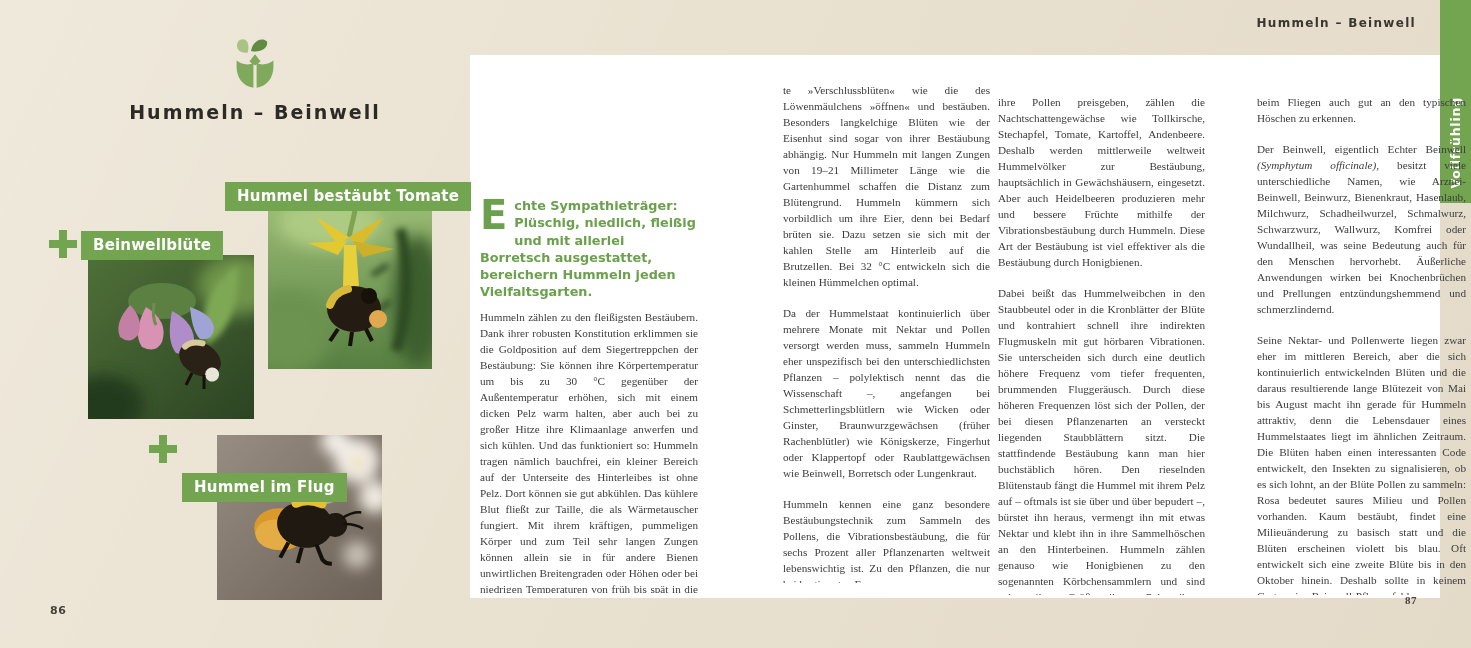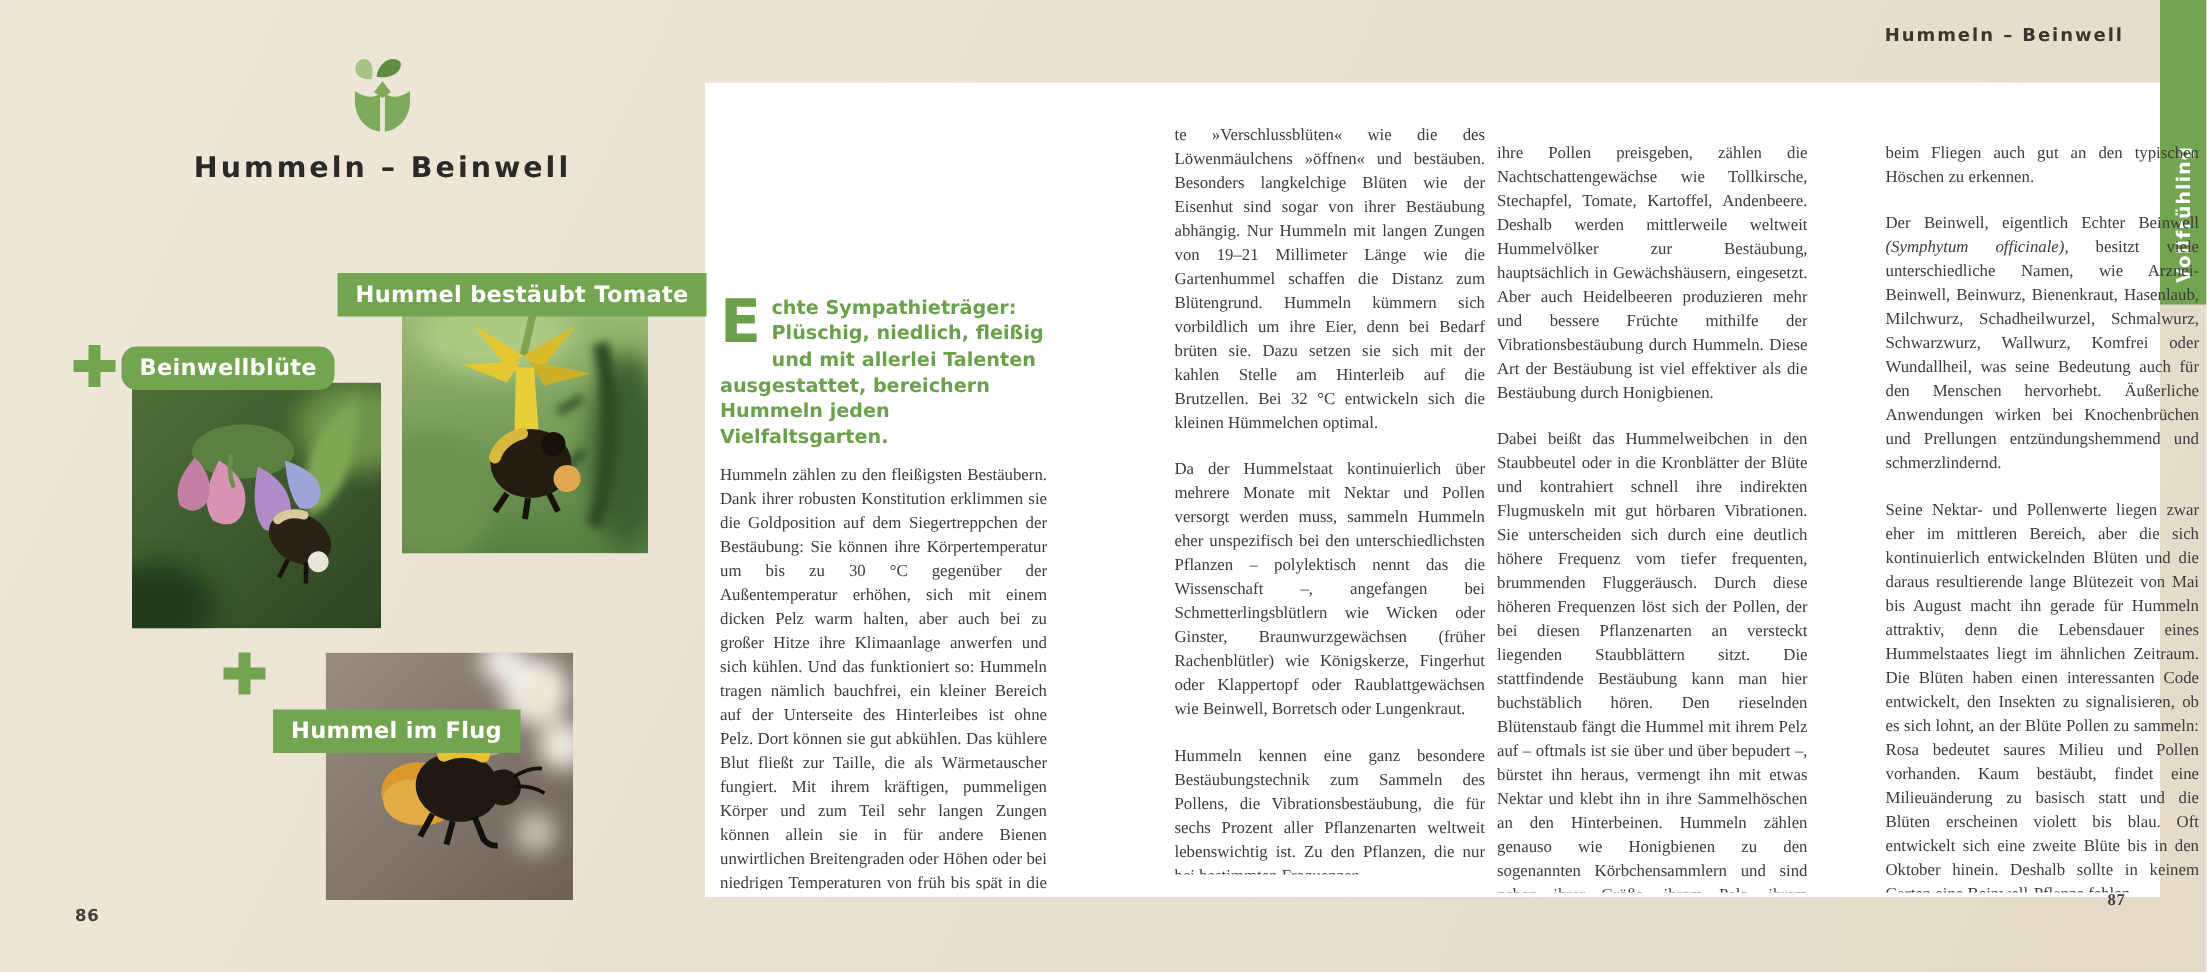--- a/index.html
+++ b/index.html
@@ -55,21 +55,21 @@
   }
   .badge{
     position:absolute; z-index:5;
     background:var(--accent); color:#fff;
     font-family:"DejaVu Sans","Liberation Sans",sans-serif;
     font-size:15px; font-weight:bold; letter-spacing:.2px;
     padding:5px 12px 6px;
     white-space:nowrap;
   }
   .badge-tomato{left:225px; top:182px;}
-  .badge-beinwell{left:81px; top:231px;border-radius:10px;}
+  .badge-beinwell{left:81px; top:231px;}
   .badge-flug{left:182px; top:436px;margin-top:37px;}
   .plus{position:absolute; width:28px; height:28px; z-index:5;}
   .plus::before{content:""; position:absolute; left:0; top:10px; width:28px; height:8px; background:var(--accent);}
   .plus::after{content:""; position:absolute; left:10px; top:0; width:8px; height:28px; background:var(--accent);}
   .plus-1{left:49px; top:230px;}
   .plus-2{left:149px; top:435px;}
   .photo{position:absolute; z-index:1; overflow:hidden;}
   .photo svg{display:block;}
   .photo-tomato{left:268px; top:205px; width:164px; height:164px;}
   .photo-comfrey{left:88px; top:255px; width:166px; height:164px;}
@@ -231,21 +231,21 @@
       <path d="M76,70 a28,23 0 0 1 26,-3" stroke="#E5C033" stroke-width="9" fill="none" stroke-linecap="round"></path>
       <circle cx="118" cy="86" r="12" fill="#1F1911"></circle>
       <path d="M124,78 q10,-8 18,-8 M126,84 q12,-2 20,2" stroke="#14100A" stroke-width="2.5" fill="none"></path>
       <path d="M74,110 l-6,16 M88,113 l-2,16 M102,108 l8,14 q4,4 10,3" stroke="#14100A" stroke-width="4" fill="none"></path>
     </g>
   </svg>
 </figure>
 
 <div class="col col-1">
   <p class="intro">
-    <span class="dropcap">E</span><span>chte Sympathieträger: Plüschig, niedlich, fleißig und mit allerlei Talenten ausgestattet, bereichern Hummeln jeden Vielfaltsgarten.</span>
+    <span class="dropcap">E</span><span>chte Sympathieträger: Plüschig, niedlich, fleißig und mit allerlei Borretsch ausgestattet, bereichern Hummeln jeden Vielfaltsgarten.</span>
   </p>
   <div class="body-flow">
       <p class="para"><span>Hummeln zählen zu den fleißigsten Bestäubern. Dank ihrer robusten Konstitution erklimmen sie die Goldposition auf dem Siegertreppchen der Bestäubung: Sie können ihre Körpertemperatur um bis zu 30 °C gegenüber der Außentemperatur erhöhen, sich mit einem dicken Pelz warm halten, aber auch bei zu großer Hitze ihre Klimaanlage anwerfen und sich kühlen. Und das funktioniert so: Hummeln tragen nämlich bauchfrei, ein kleiner Bereich auf der Unterseite des Hinterleibes ist ohne Pelz. Dort können sie gut abkühlen. Das kühlere Blut fließt zur Taille, die als Wärmetauscher fungiert. Mit ihrem kräftigen, pummeligen Körper und zum Teil sehr langen Zungen können allein sie in für andere Bienen unwirtlichen Breitengraden oder Höhen oder bei niedrigen Temperaturen von früh bis spät in die Dämmerung hinein Blüten bestäuben oder mit ihrer Körperkraft sogenann-</span></p>
     </div>
 </div>
 <div class="col col-2">
     <p class="para"><span>te »Verschlussblüten« wie die des Löwenmäulchens »öffnen« und bestäuben. Besonders langkelchige Blüten wie der Eisenhut sind sogar von ihrer Bestäubung abhängig. Nur Hummeln mit langen Zungen von 19–21 Millimeter Länge wie die Gartenhummel schaffen die Distanz zum Blütengrund. Hummeln kümmern sich vorbildlich um ihre Eier, denn bei Bedarf brüten sie. Dazu setzen sie sich mit der kahlen Stelle am Hinterleib auf die Brutzellen. Bei 32 °C entwickeln sich die kleinen Hümmelchen optimal.</span></p>
     <p class="para"><span>Da der Hummelstaat kontinuierlich über mehrere Monate mit Nektar und Pollen versorgt werden muss, sammeln Hummeln eher unspezifisch bei den unterschiedlichsten Pflanzen – polylektisch nennt das die Wissenschaft –, angefangen bei Schmetterlingsblütlern wie Wicken oder Ginster, Braunwurzgewächsen (früher Rachenblütler) wie Königskerze, Fingerhut oder Klappertopf oder Raublattgewächsen wie Beinwell, Borretsch oder Lungenkraut.</span></p>
     <p class="para"><span>Hummeln kennen eine ganz besondere Bestäubungstechnik zum Sammeln des Pollens, die Vibrationsbestäubung, die für sechs Prozent aller Pflanzenarten weltweit lebenswichtig ist. Zu den Pflanzen, die nur bei bestimmten Frequenzen</span></p>
   </div>

